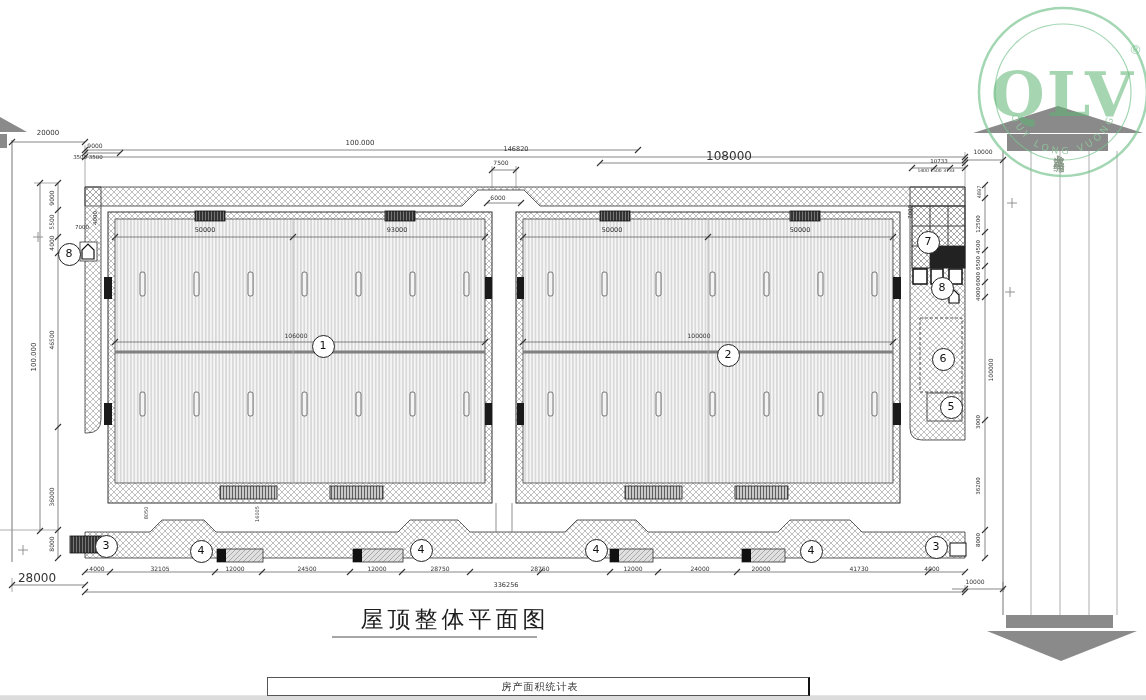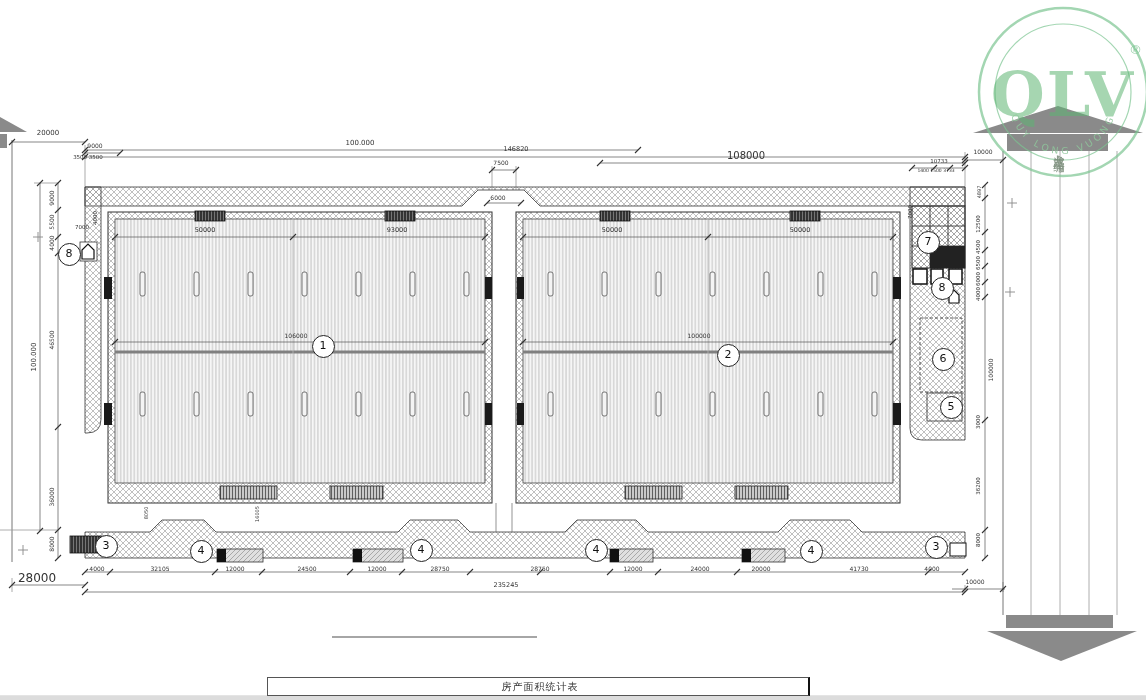--- a/index.html
+++ b/index.html
@@ -238,31 +238,32 @@
     <circle cx="86" cy="88" r="68" fill="none" stroke="#7cc492" stroke-width="1.2" opacity="0.7"></circle>
     <text x="86" y="112" text-anchor="middle" font-family="DejaVu Serif,serif" font-weight="bold" font-size="62" letter-spacing="2" fill="#5eb573" opacity="0.55">QLV</text>
     <text x="152" y="50" font-size="13" fill="#7cc492" opacity="0.8">®</text>
     <text font-size="9.5" letter-spacing="3.5" fill="#8fc79c" opacity="0.85">
       <textPath href="#arc" startOffset="50%" text-anchor="middle">QUY LONG VUONG</textPath>
     </text>
   </g>
 </svg>
 
 <div class="road-label">道路编号4</div>
+<div class="title">屋顶整体平面图</div>
 <div class="tbl-box"></div>
 <div class="gray-band"></div>
 <div class="tbl-header">房产面积统计表</div>
 <div id="anno">
       <span class="dim" style="left: 48px; top: 133px; font-size: 7px;">20000</span>
       <span class="dim" style="left: 95px; top: 146px; font-size: 6px;">9000</span>
       <span class="dim" style="left: 88px; top: 158px; font-size: 5.5px;">3500 3500</span>
       <span class="dim" style="left: 360px; top: 143px; font-size: 7px;">100.000</span>
       <span class="dim" style="left: 516px; top: 149px; font-size: 6.5px;">146820</span>
       <span class="dim" style="left: 501px; top: 163px; font-size: 6px;">7500</span>
-      <span class="dim" style="left: 746px; top: 156px; font-size: 10px; text-align: center;">108000</span>
+      <span class="dim" style="left: 729px; top: 156px; font-size: 12px; text-align: center;">108000</span>
       <span class="dim" style="left: 939px; top: 162px; font-size: 5.5px;">10733</span>
       <span class="dim" style="left: 936px; top: 171px; font-size: 4.5px;">1400 1500 3733</span>
       <span class="dim" style="left: 983px; top: 152px; font-size: 6px;">10000</span>
       <span class="dim" style="left: 498px; top: 198px; font-size: 6px;">6000</span>
       <span class="dim" style="left: 205px; top: 230px; font-size: 6.5px;">50000</span>
       <span class="dim" style="left: 397px; top: 230px; font-size: 6.5px;">93000</span>
       <span class="dim" style="left: 612px; top: 230px; font-size: 6.5px;">50000</span>
       <span class="dim" style="left: 800px; top: 230px; font-size: 6.5px;">50000</span>
       <span class="dim" style="left: 296px; top: 336px; font-size: 6px;">106000</span>
       <span class="dim" style="left: 699px; top: 336px; font-size: 6px;">100000</span>
@@ -294,21 +295,21 @@
       <span class="dim" style="left: 307px; top: 569px; font-size: 6px;">24500</span>
       <span class="dim" style="left: 377px; top: 569px; font-size: 6px;">12000</span>
       <span class="dim" style="left: 440px; top: 569px; font-size: 6px;">28750</span>
       <span class="dim" style="left: 540px; top: 569px; font-size: 6px;">28750</span>
       <span class="dim" style="left: 633px; top: 569px; font-size: 6px;">12000</span>
       <span class="dim" style="left: 700px; top: 569px; font-size: 6px;">24000</span>
       <span class="dim" style="left: 761px; top: 569px; font-size: 6px;">20000</span>
       <span class="dim" style="left: 859px; top: 569px; font-size: 6px;">41730</span>
       <span class="dim" style="left: 932px; top: 569px; font-size: 6px;">4000</span>
       <span class="dim" style="left: 37px; top: 578px; font-size: 12px;">28000</span>
-      <span class="dim" style="left: 506px; top: 585px; font-size: 6.5px;">235245</span>
+      <span class="dim" style="left: 506px; top: 585px; font-size: 6.5px;">336256</span>
       <span class="dim" style="left: 975px; top: 582px; font-size: 6px;">10000</span>
       <div class="marker" style="left: 68px; top: 253px;">8</div>
       <div class="marker" style="left: 322px; top: 345px;">1</div>
       <div class="marker" style="left: 727px; top: 354px;">2</div>
       <div class="marker" style="left: 927px; top: 241px;">7</div>
       <div class="marker" style="left: 941px; top: 287px;">8</div>
       <div class="marker" style="left: 942px; top: 358px;">6</div>
       <div class="marker" style="left: 950px; top: 406px;">5</div>
       <div class="marker" style="left: 105px; top: 545px;">3</div>
       <div class="marker" style="left: 200px; top: 550px;">4</div>

